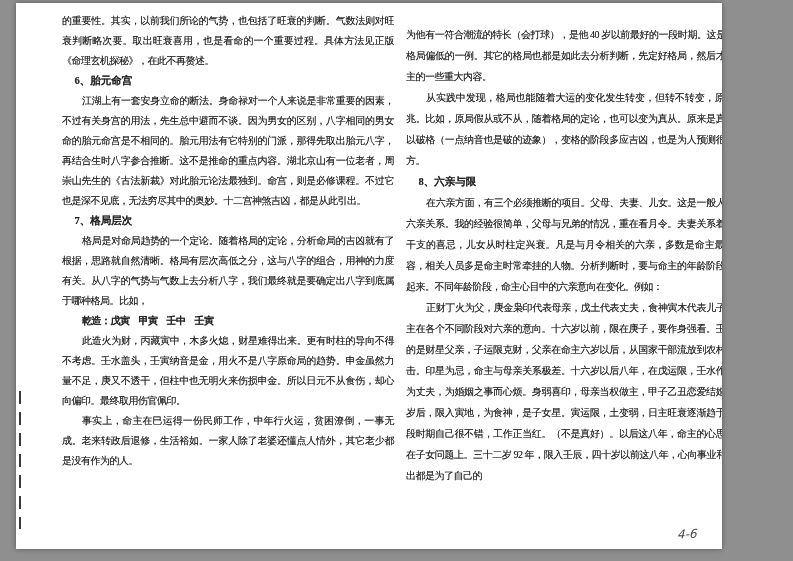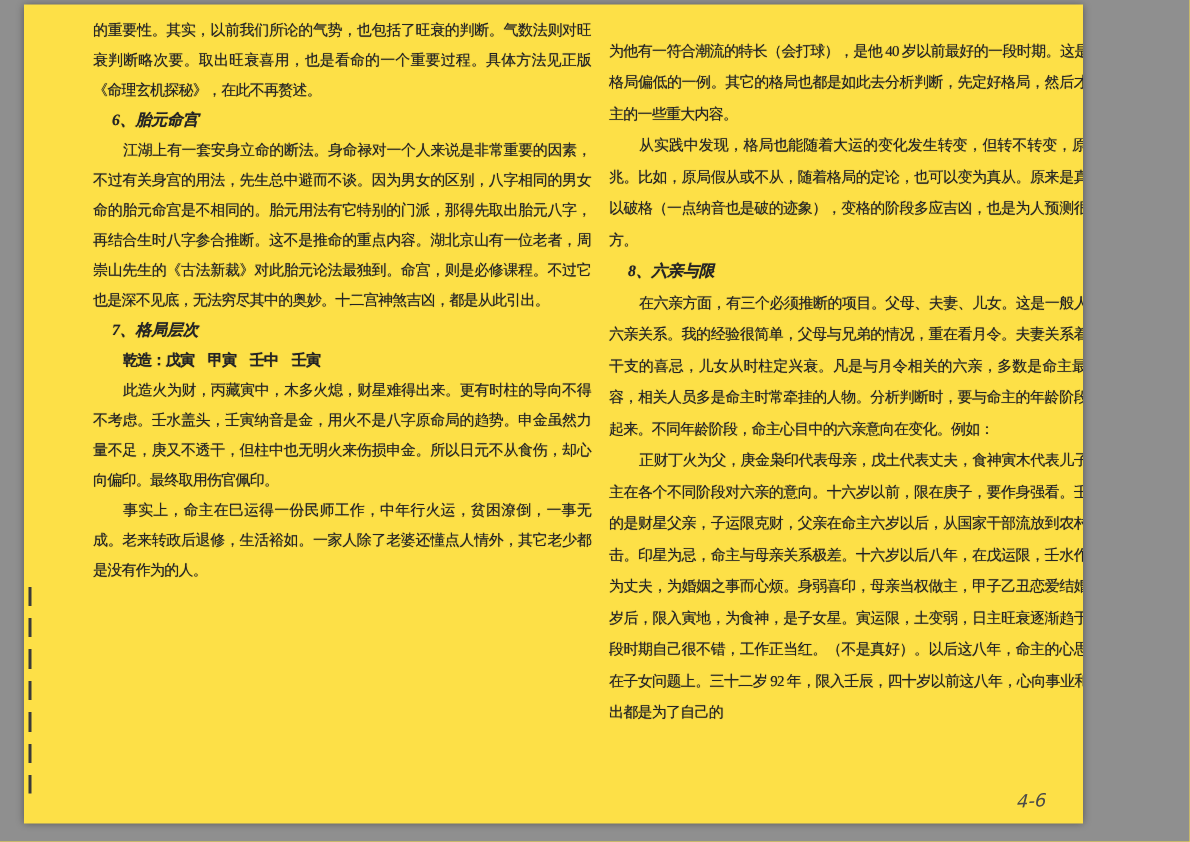--- a/index.html
+++ b/index.html
@@ -5,36 +5,36 @@
   html,body{margin:0;padding:0;}
   body{
     width:793px;height:561px;
     background:#8f8f8f;
     overflow:hidden;position:relative;
     font-family:"Liberation Serif","DejaVu Serif",serif;
   }
   .page{
     position:absolute;left:16px;top:3px;
     width:706px;height:546px;
-    background:#fde047;
+    background:#ffffff;
     box-shadow:0 0 5px rgba(0,0,0,.4);
     overflow:hidden;
   }
   .col{
     position:absolute;
     color:#242424;
     font-size:10px;
     letter-spacing:-0.5px;
     text-align:justify;
     text-shadow:0 0 .6px rgba(45,45,45,.65);
   }
   .left-col{left:46px;top:8px;width:332px;line-height:20px;}
   .right-col{left:390px;top:21px;width:358px;line-height:21px;}
   .col p,.col h4{margin:0;padding:0;text-indent:2em;font-weight:normal;}
-  .col h4{font-weight:bold;text-indent:1.2em;font-size:10.5px;letter-spacing:0;font-style:italic;}
+  .col h4{font-weight:bold;text-indent:1.2em;font-size:10.5px;letter-spacing:0;}
   .col .noindent{text-indent:0;}
   .col .pillar{word-spacing:7px;font-weight:bold;}
   .pageno{
     position:absolute;right:24px;bottom:8px;
     font-family:"DejaVu Sans",sans-serif;
     font-style:italic;font-size:12px;color:#4a4a4a;
     transform:rotate(-3deg) skewX(-6deg);
   }
   .binding-mark{
     position:absolute;left:3px;top:388px;width:2px;height:138px;
@@ -44,20 +44,21 @@
 </head>
 <body>
 
 <div class="page">
   <div class="binding-mark"></div>
   <div class="col left-col">
       <p class="paragraph noindent">的重要性。其实，以前我们所论的气势，也包括了旺衰的判断。气数法则对旺衰判断略次要。取出旺衰喜用，也是看命的一个重要过程。具体方法见正版《命理玄机探秘》，在此不再赘述。</p>
       <h4 class="heading">6、胎元命宫</h4>
       <p class="paragraph">江湖上有一套安身立命的断法。身命禄对一个人来说是非常重要的因素，不过有关身宫的用法，先生总中避而不谈。因为男女的区别，八字相同的男女命的胎元命宫是不相同的。胎元用法有它特别的门派，那得先取出胎元八字，再结合生时八字参合推断。这不是推命的重点内容。湖北京山有一位老者，周崇山先生的《古法新裁》对此胎元论法最独到。命宫，则是必修课程。不过它也是深不见底，无法穷尽其中的奥妙。十二宫神煞吉凶，都是从此引出。</p>
       <h4 class="heading">7、格局层次</h4>
+      <p class="paragraph">格局是对命局趋势的一个定论。随着格局的定论，分析命局的吉凶就有了根据，思路就自然清晰。格局有层次高低之分，这与八字的组合，用神的力度有关。从八字的气势与气数上去分析八字，我们最终就是要确定出八字到底属于哪种格局。比如，</p>
       <p class="pillar">乾造：戊寅 甲寅 壬中 壬寅</p>
       <p class="paragraph">此造火为财，丙藏寅中，木多火熄，财星难得出来。更有时柱的导向不得不考虑。壬水盖头，壬寅纳音是金，用火不是八字原命局的趋势。申金虽然力量不足，庚又不透干，但柱中也无明火来伤损申金。所以日元不从食伤，却心向偏印。最终取用伤官佩印。</p>
       <p class="paragraph">事实上，命主在巳运得一份民师工作，中年行火运，贫困潦倒，一事无成。老来转政后退修，生活裕如。一家人除了老婆还懂点人情外，其它老少都是没有作为的人。</p>
     </div>
   <div class="col right-col">
       <p class="paragraph noindent">为他有一符合潮流的特长（会打球），是他 40 岁以前最好的一段时期。这是伤官佩印格局偏低的一例。其它的格局也都是如此去分析判断，先定好格局，然后才能断出命主的一些重大内容。</p>
       <p class="paragraph">从实践中发现，格局也能随着大运的变化发生转变，但转不转变，原局必有征兆。比如，原局假从或不从，随着格局的定论，也可以变为真从。原来是真从的也可以破格（一点纳音也是破的迹象），变格的阶段多应吉凶，也是为人预测很关键的地方。</p>
       <h4 class="heading">8、六亲与限</h4>
       <p class="paragraph">在六亲方面，有三个必须推断的项目。父母、夫妻、儿女。这是一般人常关注的六亲关系。我的经验很简单，父母与兄弟的情况，重在看月令。夫妻关系着重看日柱干支的喜忌，儿女从时柱定兴衰。凡是与月令相关的六亲，多数是命主最关注的内容，相关人员多是命主时常牵挂的人物。分析判断时，要与命主的年龄阶段紧密联系起来。不同年龄阶段，命主心目中的六亲意向在变化。例如：</p>
       <p class="paragraph">正财丁火为父，庚金枭印代表母亲，戊土代表丈夫，食神寅木代表儿子。先看命主在各个不同阶段对六亲的意向。十六岁以前，限在庚子，要作身强看。壬水最喜欢的是财星父亲，子运限克财，父亲在命主六岁以后，从国家干部流放到农村，被受打击。印星为忌，命主与母亲关系极差。十六岁以后八年，在戊运限，壬水作弱看，戊为丈夫，为婚姻之事而心烦。身弱喜印，母亲当权做主，甲子乙丑恋爱结婚。二十四岁后，限入寅地，为食神，是子女星。寅运限，土变弱，日主旺衰逐渐趋于中和。这段时期自己很不错，工作正当红。（不是真好）。以后这八年，命主的心思几乎都放在子女问题上。三十二岁 92 年，限入壬辰，四十岁以前这八年，心向事业和财运。进出都是为了自己的</p>

